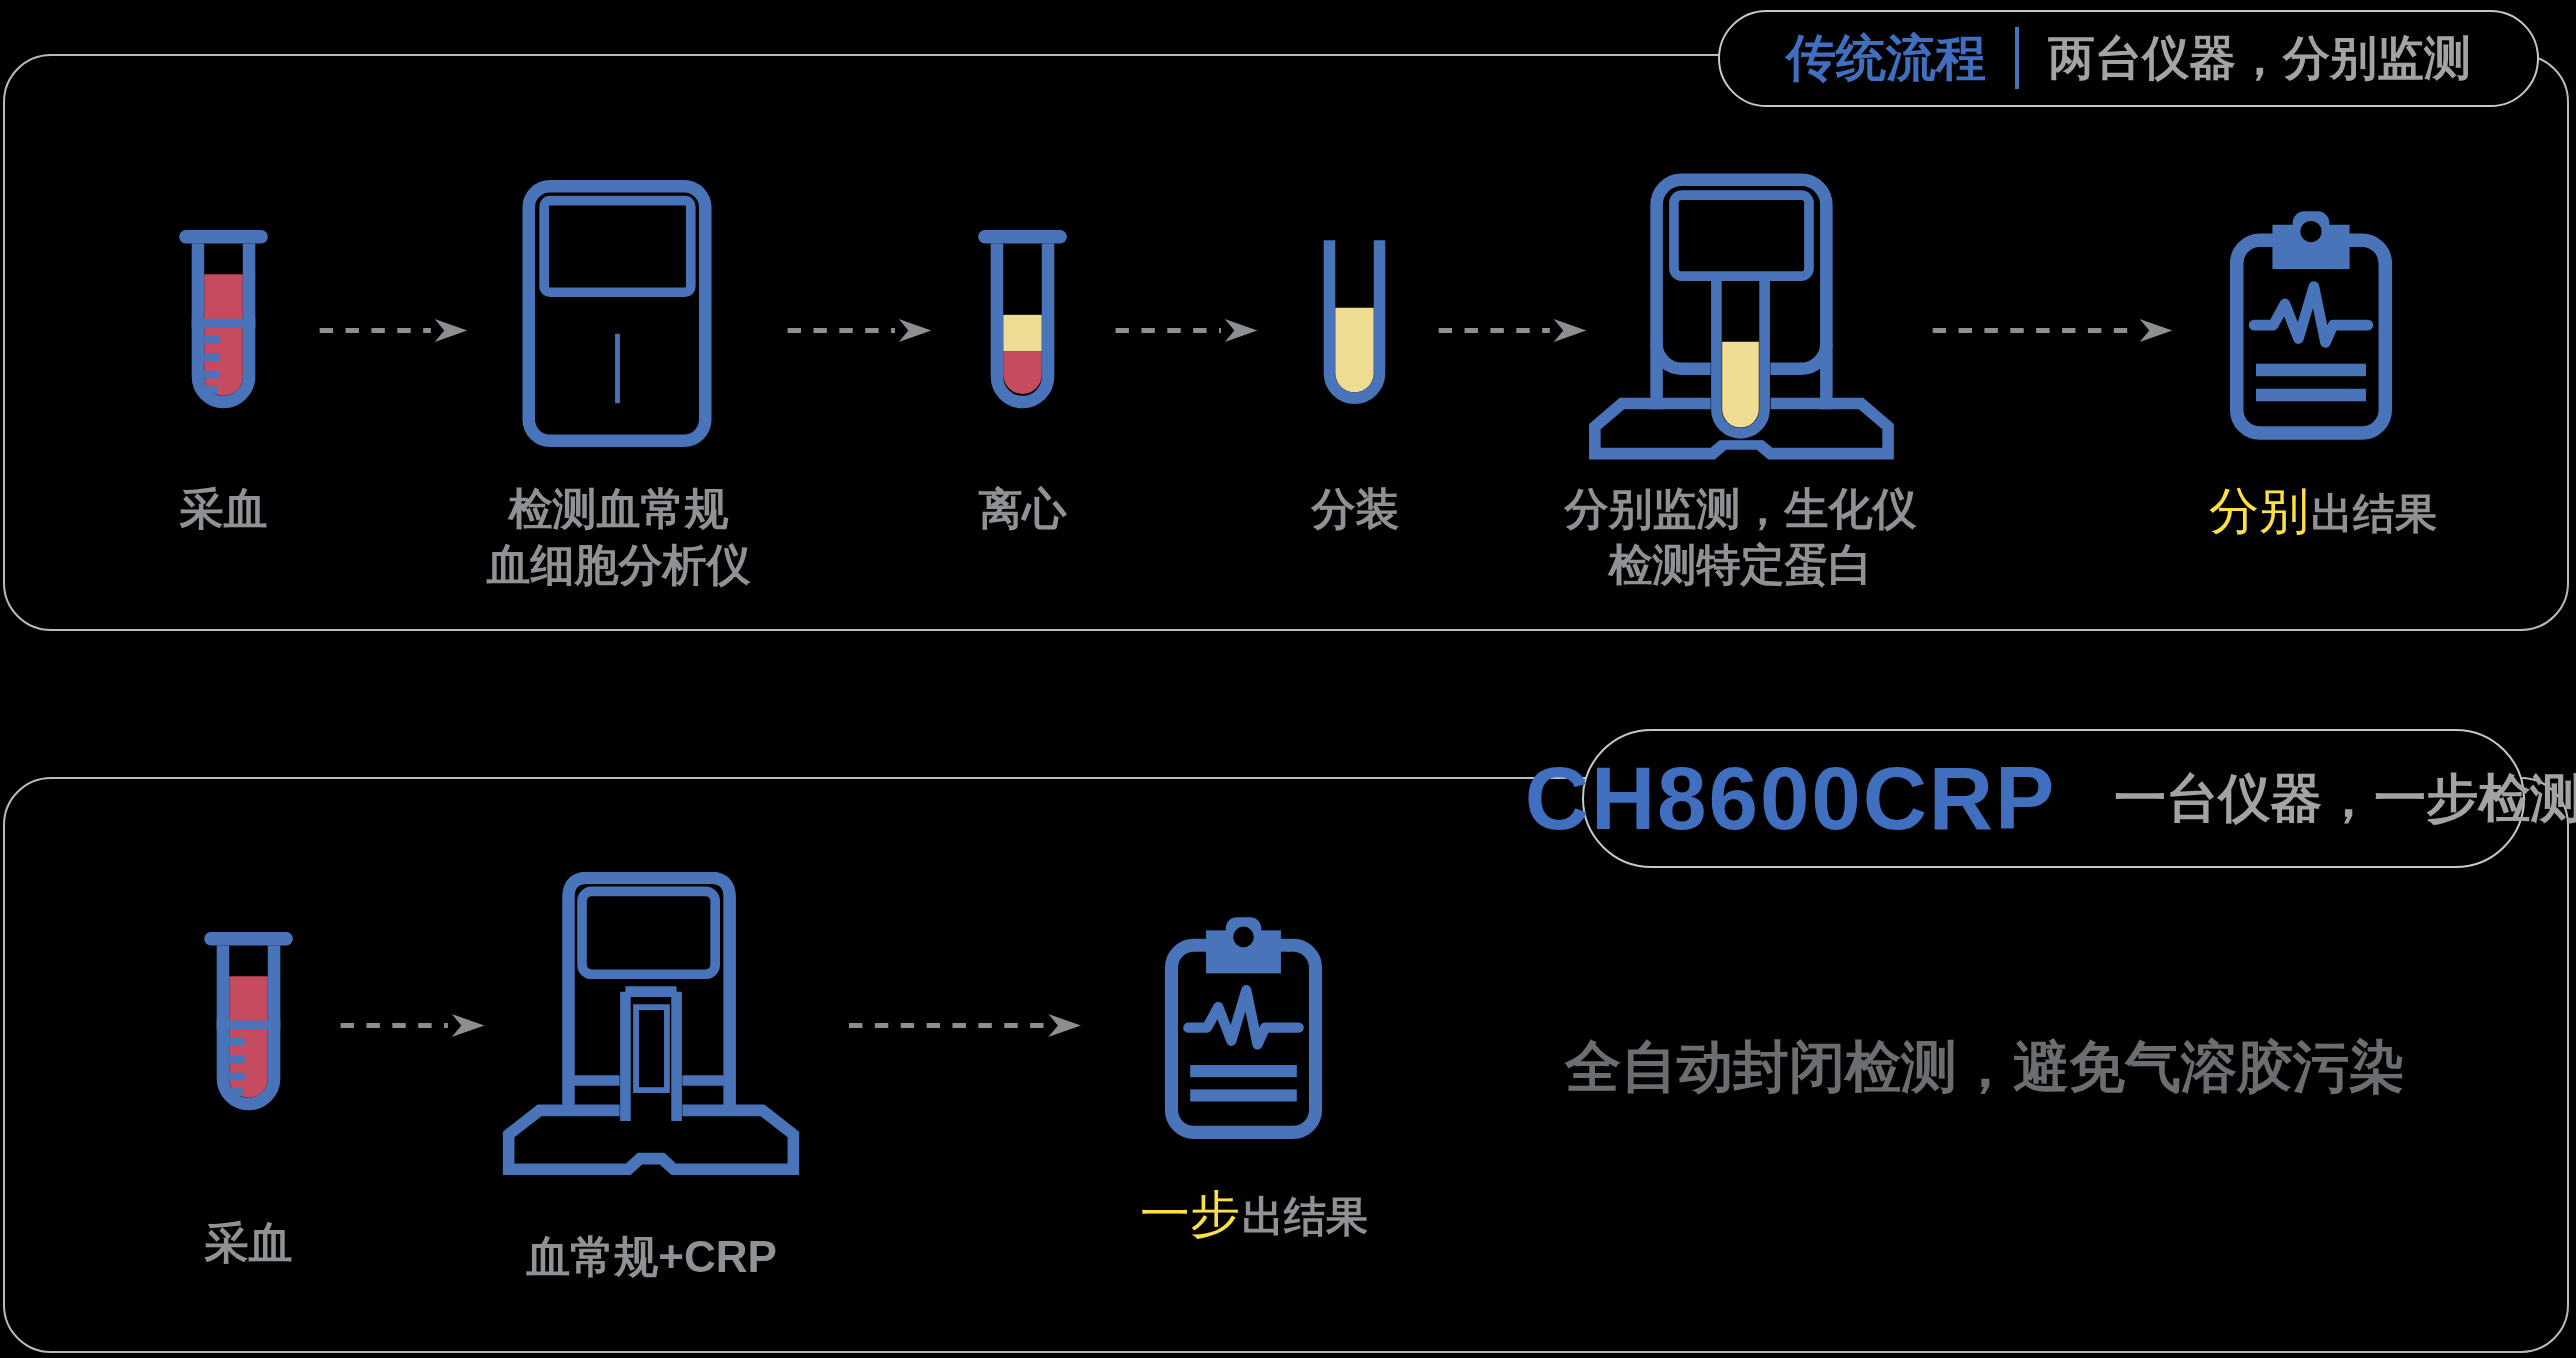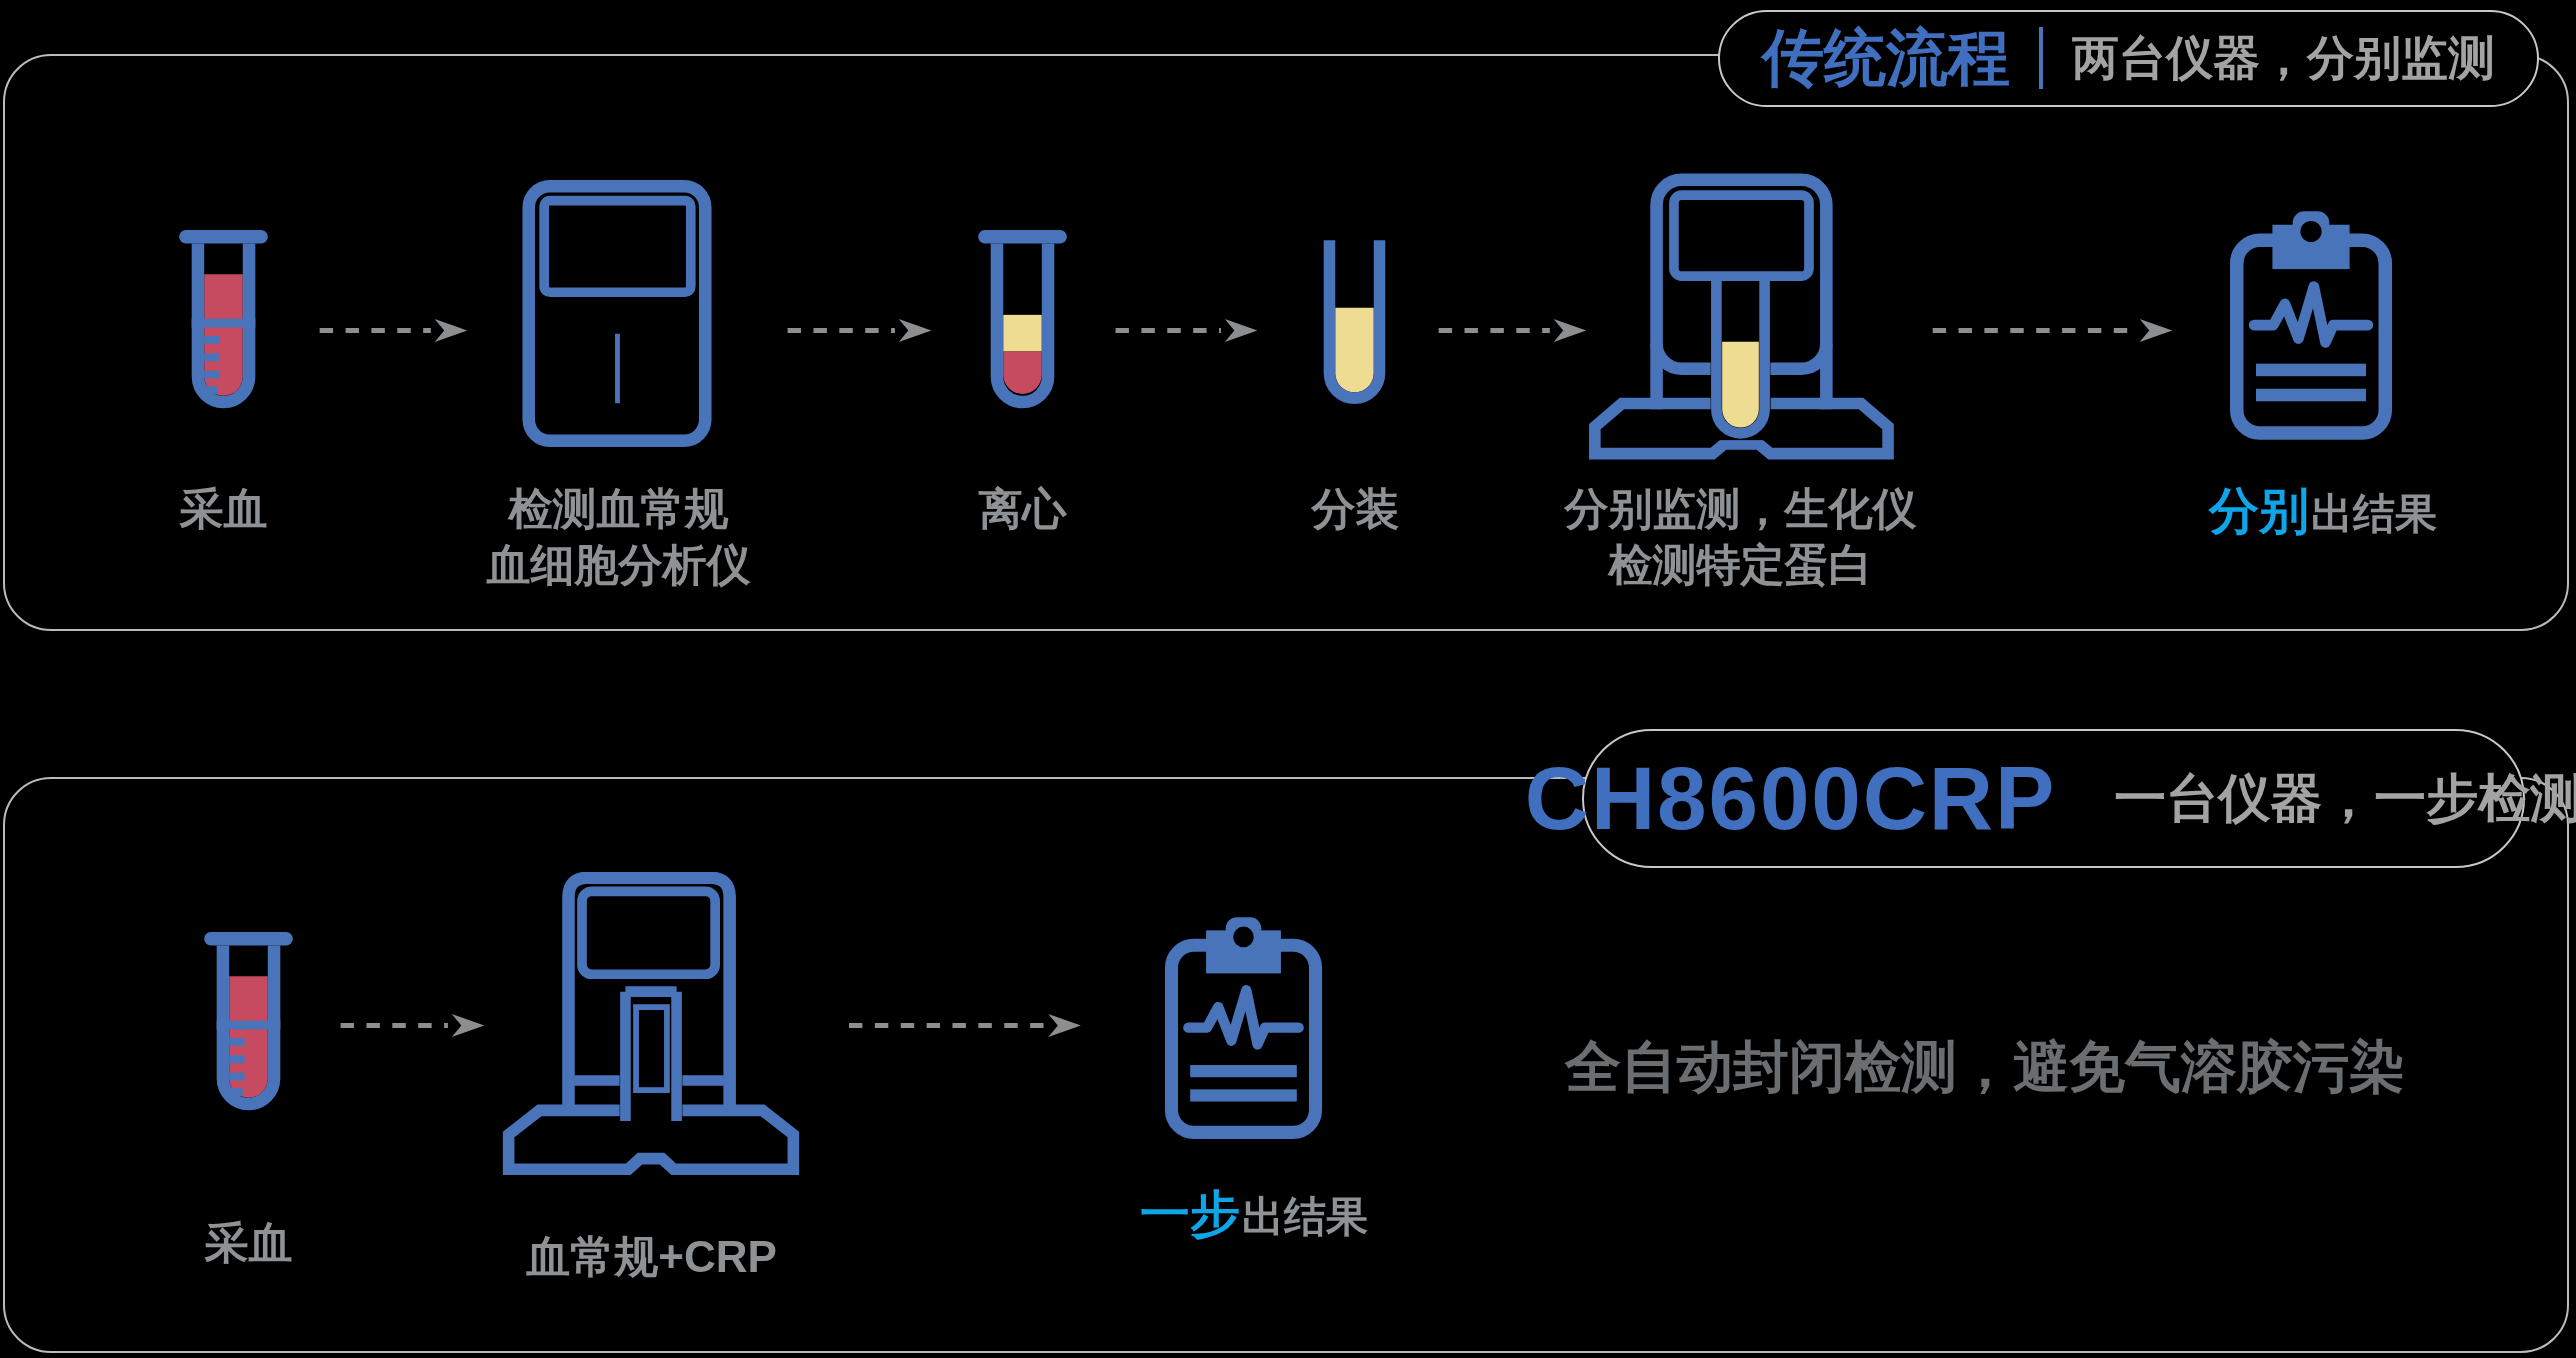--- a/index.html
+++ b/index.html
@@ -10,35 +10,35 @@
   .panel{position:absolute;border:2.9px solid #b9bbbd;border-radius:48px;background:transparent;}
   #panel-traditional{left:2.9px;top:54px;width:2562px;height:573px;}
   #panel-ch8600{left:2.9px;top:777px;width:2562px;height:572px;}
 
   .badge{
     position:absolute;background:#000;border:2.9px solid #c6c8c9;border-radius:965px;
     display:flex;align-items:center;justify-content:center;gap:29px;z-index:5;
   }
   #badge-traditional{left:1718px;top:9.7px;width:817px;height:93px;}
   #badge-ch8600{left:1582px;top:729px;width:939px;height:135px;}
-  .badge-title{color:#3f6fbe;font-weight:bold;font-size:62px;white-space:nowrap;}
+  .badge-title{color:#3f6fbe;font-weight:bold;font-size:50px;white-space:nowrap;}
   #badge-ch8600 .badge-title{font-size:89px;letter-spacing:1.9px;}
   .badge-divider{width:3.9px;background:#4a74ba;}
   #badge-traditional .badge-divider{height:62px;}
   #badge-ch8600 .badge-divider{height:85px;}
   .badge-subtitle{color:#a3a3a3;font-weight:bold;font-size:47px;white-space:nowrap;}
   #badge-ch8600 .badge-subtitle{font-size:52px;}
 
   .icon{position:absolute;}
   .arrow{position:absolute;}
   .label{
     position:absolute;text-align:center;color:#8f9295;font-weight:bold;
     font-size:44px;line-height:56px;white-space:nowrap;
   }
-  .result-accent{color:#0ea5e9;font-size:50px;font-weight:bold;margin-right:2px;}
+  .result-accent{color:#fde047;font-size:50px;font-weight:normal;margin-right:2px;}
   .result-rest{font-size:42px;margin-top:41px;}
   #statement{
     position:absolute;left:1502px;top:1030px;width:966px;text-align:center;
     color:#6b6e71;font-size:56px;font-weight:bold;white-space:nowrap;
   }
 </style>
 </head>
 <body>
 
 <div class="stage">

